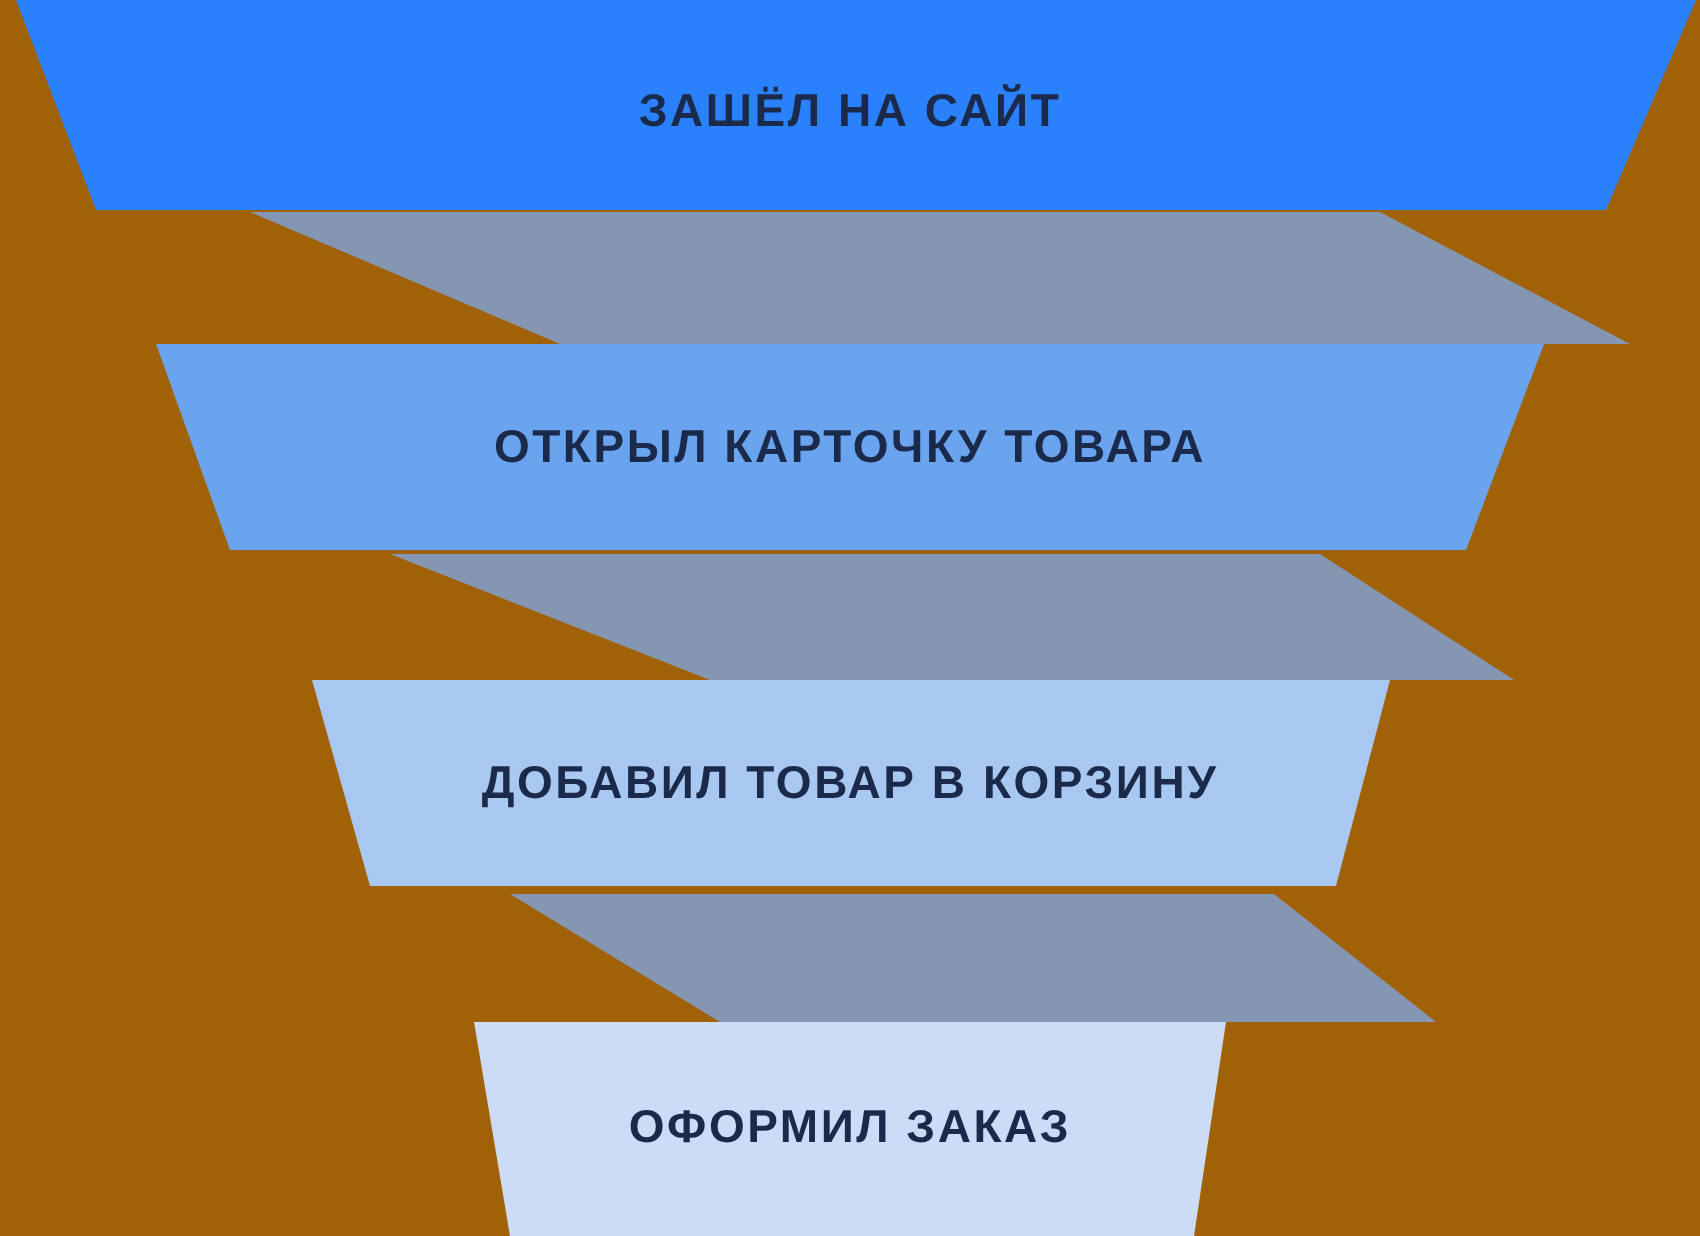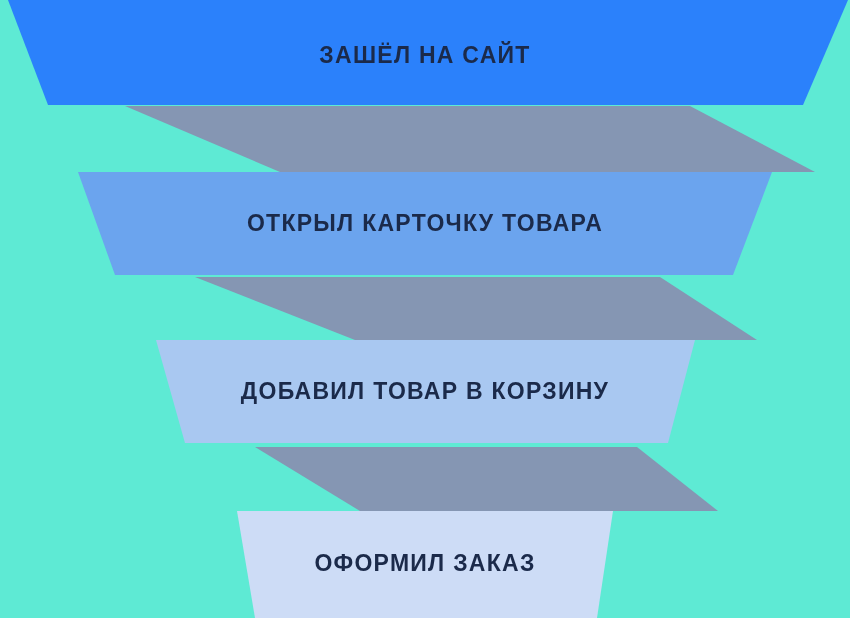--- a/index.html
+++ b/index.html
@@ -32,21 +32,21 @@
     font-family: "Liberation Sans", sans-serif;
     font-weight: 700;
     letter-spacing: 0.055em;
     text-anchor: middle;
     dominant-baseline: middle;
   }
 </style>
 </head>
 <body style="background: rgb(255, 255, 255);">
 
-<div id="funnel-root" style="background: #5eead4;">
+<div id="funnel-root" style="background: #a16207;">
   <svg id="funnel-svg" viewBox="0 0 850 618" preserveAspectRatio="none">
 
     <polygon id="shadow-0" points="125,106 690,106 815,172 280,172" fill="#8596B3"></polygon>
     <polygon id="shadow-1" points="195,277 660,277 757,340 355,340" fill="#8596B3"></polygon>
     <polygon id="shadow-2" points="255,447 637,447 718,511 360,511" fill="#8596B3"></polygon>
 
     <g>
       <polygon id="band-0" points="8,0 848,0 803,105 48,105" fill="#2B81FB"></polygon>
       <text id="label-0" class="stage-label" x="425" y="57" font-size="23" fill="#1B2A4A">ЗАШЁЛ НА САЙТ</text>
     </g>

